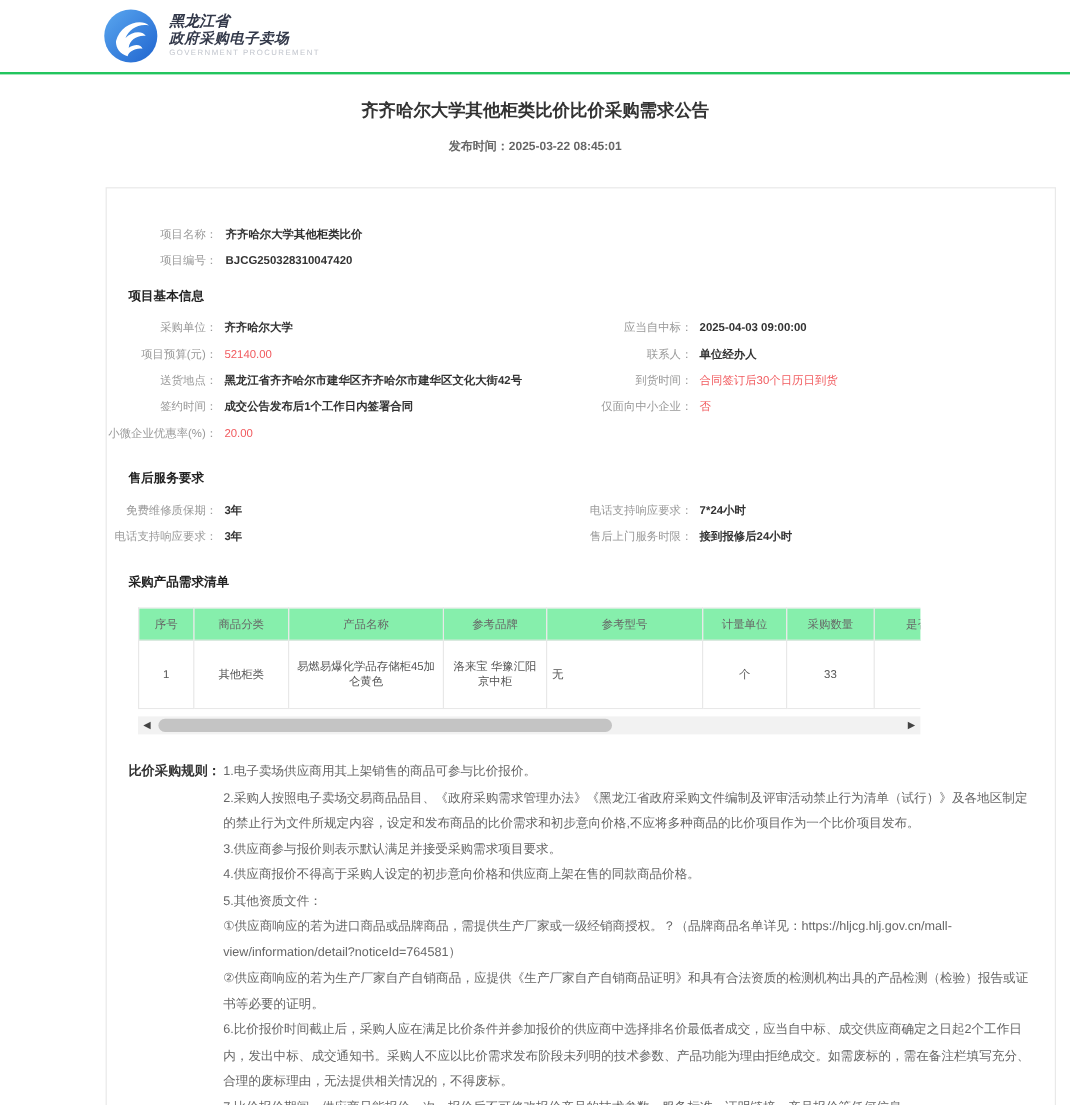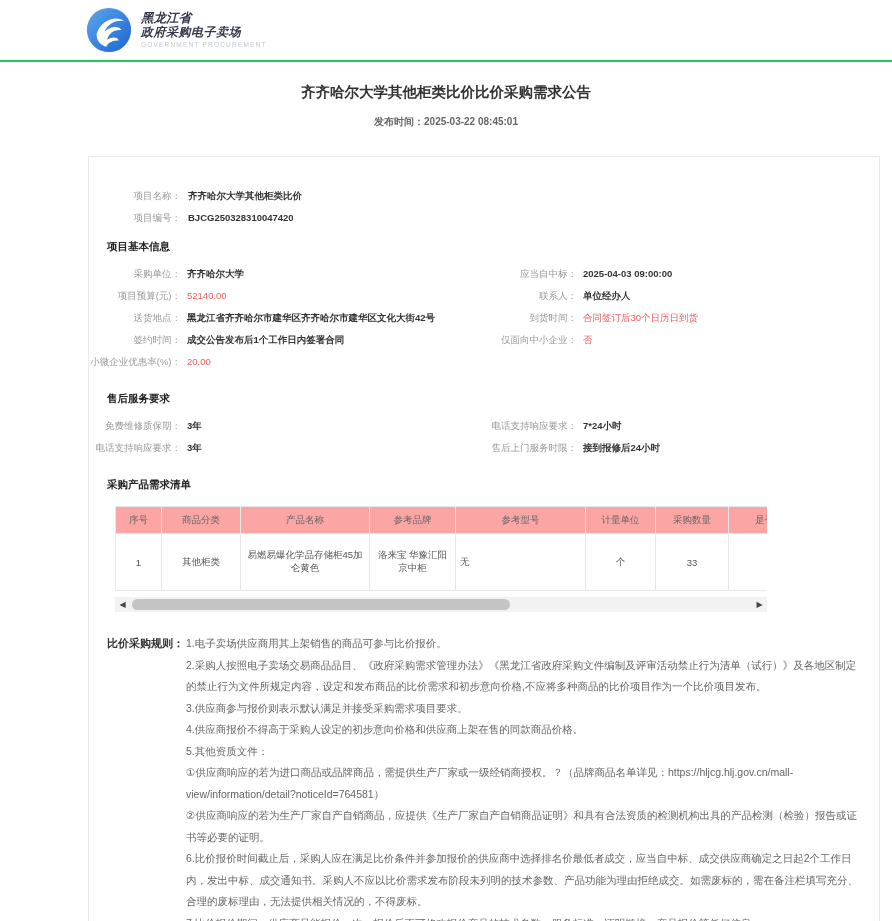--- a/index.html
+++ b/index.html
@@ -28,21 +28,21 @@
   .section-title { font-size:10.5px; font-weight:700; color:#222; margin:16px 0 14px 18px; }
   .fields-grid { display:grid; grid-template-columns: 368px 1fr; row-gap:10px; font-size:9.5px; line-height:12px; }
   .field { display:flex; }
   .flabel { width:92px; text-align:right; color:#999; flex-shrink:0; }
   .field.rightcol .flabel { width:120px; }
   .fvalue { margin-left:6px; color:#333; font-weight:700; padding-right:8px; }
   .fvalue.red { color:#f15b5f; font-weight:400; }
   
   .table-wrap { margin:10px 0 0 26px; width:652px; overflow:hidden; }
   table { border-collapse:collapse; width:704px; table-layout:fixed; font-size:9.5px; }
-  th { background:#fca5a5; font-weight:400; color:#666; height:27px; border:1px solid #e8e8e8; text-align:center; }
+  th { background:#86efac; font-weight:400; color:#666; height:27px; border:1px solid #e8e8e8; text-align:center; }
   td { height:57px; border:1px solid #e8e8e8; text-align:center; color:#555; padding:2px 4px; }
   
   .h-scrollbar { margin:6px 0 0 26px; width:652px; height:15px; background:#f2f2f2; display:flex; align-items:center; }
   .sb-arrow { width:15px; text-align:center; font-size:8px; color:#444; cursor:pointer; line-height:15px; }
   .sb-track { flex:1; position:relative; height:11px; }
   .sb-thumb { position:absolute; left:2px; top:0; height:11px; width:378px; background:#c4c4c4; border-radius:6px; cursor:pointer; }
   
   .rules { display:flex; margin:21px 16px 0 18px; }
   .rules-label { font-size:11px; font-weight:700; color:#333; flex-shrink:0; line-height:21.5px; }
   .rules-body { flex:1; font-size:10.5px; color:#666; margin-left:2px; }

